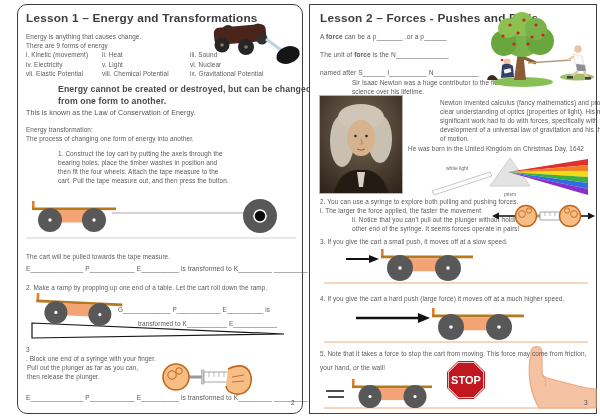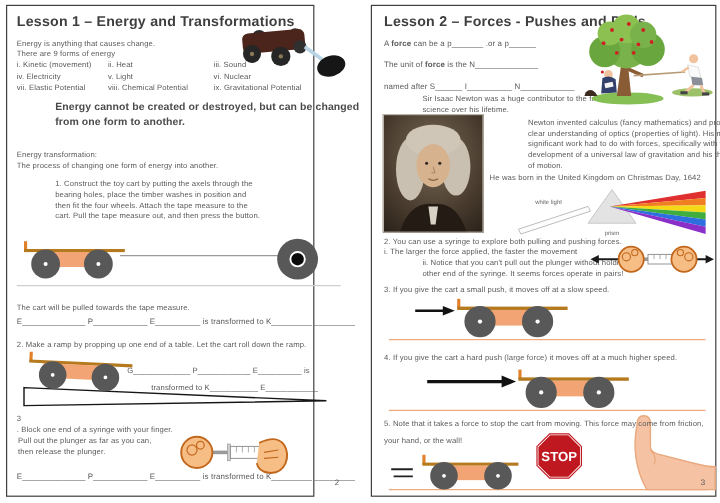--- a/index.html
+++ b/index.html
@@ -1,19 +1,19 @@
 <!DOCTYPE html>
 <html><head>
 <meta charset="utf-8">
 <style>
   html,body{margin:0;padding:0;}
   body{width:600px;height:419px;background:#ffffff;position:relative;overflow:hidden;
        font-family:"Liberation Sans", sans-serif;color:#555;}
   .page{position:absolute;top:4px;height:410px;background:#fff;border:1px solid #3f3f3f;box-sizing:border-box;}
-  #pageL{left:5px;width:257px;}
+  #pageL{left:17px;width:286px;border-radius:10px;}
   #pageR{left:309px;width:288px;}
   .t{position:absolute;font-size:6.4px;line-height:1.42;color:#5a5a5a;letter-spacing:.1px;white-space:nowrap;}
   .wrap{white-space:normal;margin-left:32px;}
   .ttl{position:absolute;font-size:11.8px;font-weight:700;color:#3e3e3e;letter-spacing:.2px;white-space:nowrap;}
   .law{position:absolute;font-size:8.7px;font-weight:700;color:#4a4a4a;line-height:1.35;letter-spacing:.1px;}
   .sub{position:absolute;font-size:7.1px;color:#525252;letter-spacing:.1px;white-space:nowrap;}
   .pgnum{position:absolute;font-size:6.6px;color:#555;}
   svg{position:absolute;overflow:visible;}
   b{font-weight:700;}
 </style>
@@ -42,20 +42,21 @@
     <circle cx="22" cy="32" r="7.5" fill="#262626"></circle>
       <circle cx="22" cy="32" r="1.8" fill="#8a7a55"></circle>
     <circle cx="46" cy="34" r="8" fill="#262626"></circle>
       <circle cx="46" cy="34" r="1.8" fill="#8a7a55"></circle>
     <circle cx="62" cy="26" r="5.5" fill="#303030"></circle>
     <line x1="66" y1="26" x2="81" y2="37" stroke="#b9d4e4" stroke-width="3"></line>
     <ellipse cx="88" cy="42" rx="12" ry="8.5" fill="#161616" transform="rotate(-18 88 42)"></ellipse>
   </svg>
 
   <div class="law wrap" style="left:8px;top:79px;width:272px;">Energy cannot be created or destroyed, but can be changed from one form to another.</div>
+  <div class="sub" style="left:8px;top:104px;">This is known as the Law of Conservation of Energy.</div>
 
   <div class="t" style="left:8px;top:120px;">Energy transformation:</div>
   <div class="t" style="left:8px;top:129px;">The process of changing one form of energy into another.</div>
 
   <div class="t wrap" style="left:8px;top:144px;width:172px;">1. Construct the toy cart by putting the axels through the bearing holes, place the timber washes in position and then fit the four wheels. Attach the tape measure to the cart. Pull the tape measure out, and then press the button.</div>
 
   <svg style="left:6px;top:196px;" width="274" height="44" viewBox="0 0 274 44">
     <line x1="2" y1="37" x2="272" y2="37" stroke="#cfcfcf" stroke-width="1"></line>
     <line x1="88" y1="12" x2="222" y2="12" stroke="#9a9a9a" stroke-width="0.9"></line>
     <rect x="8" y="0" width="2.6" height="8" fill="#e2802a"></rect>

